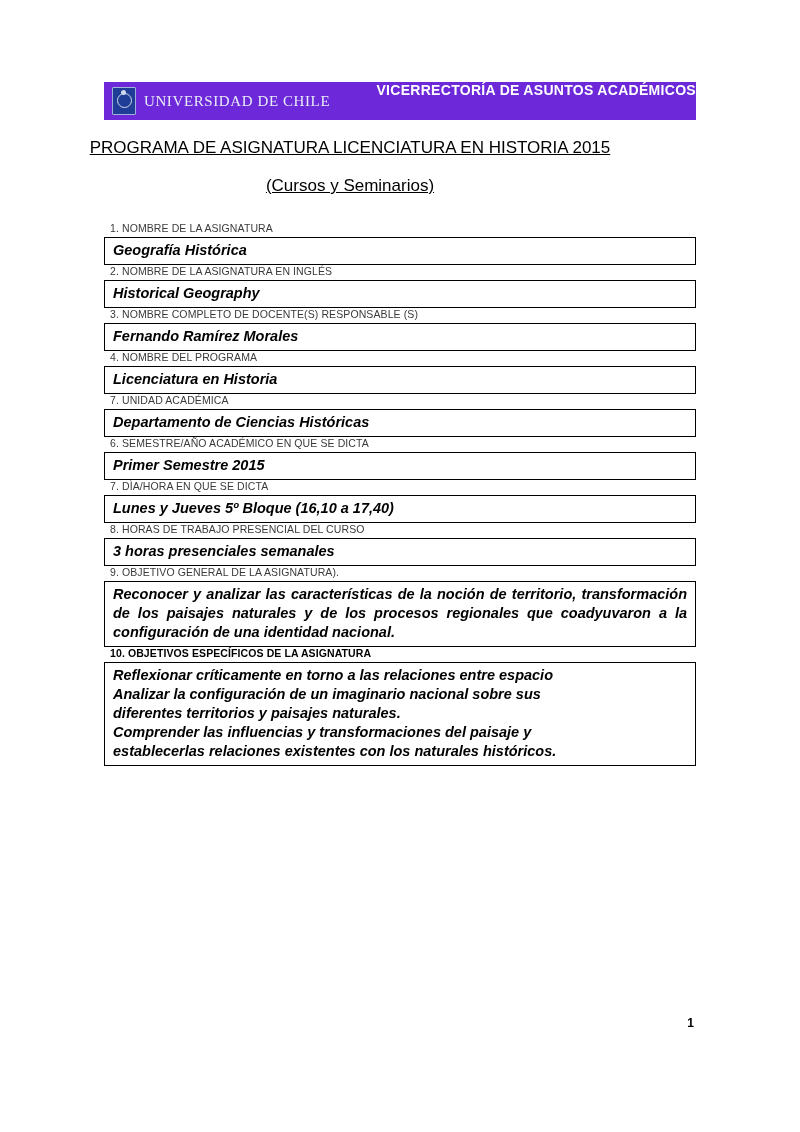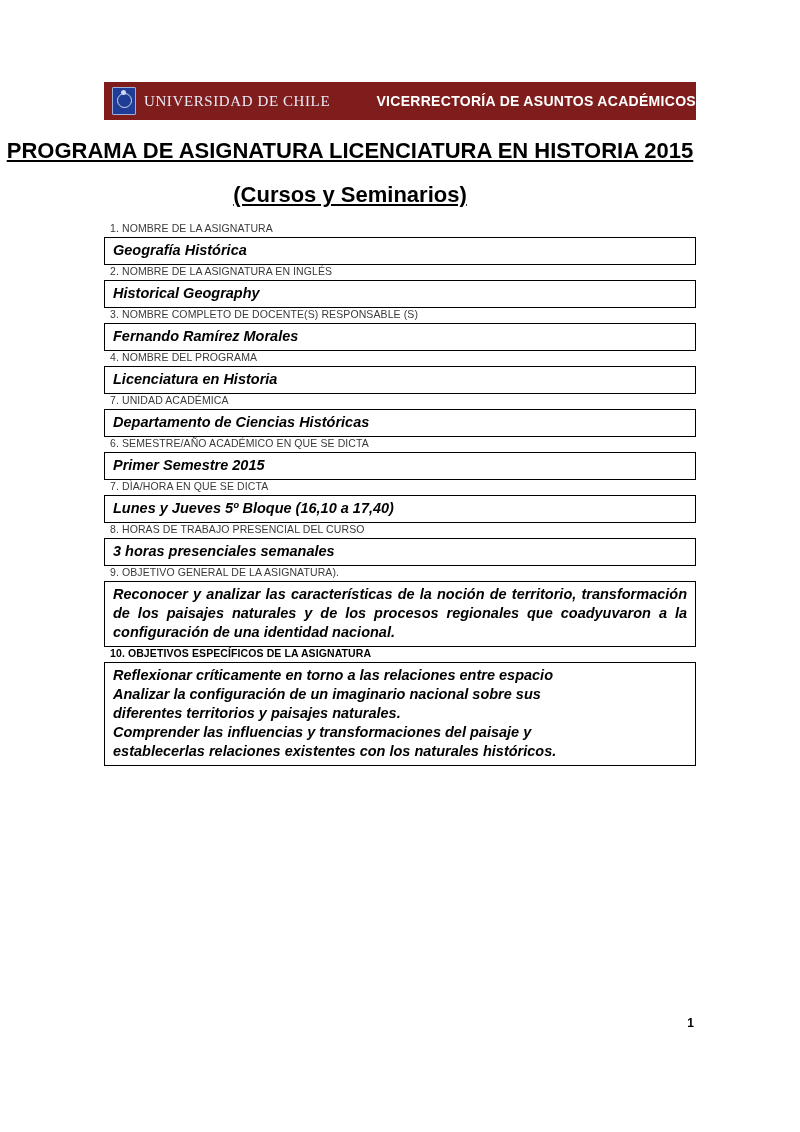--- a/index.html
+++ b/index.html
@@ -23,23 +23,22 @@
     background: #ffffff;
   }
 
   
   .banner {
     position: absolute;
     left: 104px;
     top: 82px;
     width: 592px;
     height: 38px;
-    background: #7f1d1d;
+    background: #6d28d9;
     display: flex;
-    align-items: center;
   }
   .banner-left {
     display: flex;
     align-items: center;
     padding-left: 8px;
     width: 300px;
   }
   .crest {
     width: 22px;
     height: 26px;
@@ -85,22 +84,22 @@
     white-space: nowrap;
   }
 
   
   .doc-title {
     position: absolute;
     left: 0;
     top: 138px;
     width: 700px;
     text-align: center;
-    font-size: 22px;
-    font-weight: bold;
+    font-size: 17px;
+    font-weight: normal;
   }
   .doc-title .line1 {
     text-decoration: underline;
     display: inline-block;
   }
   .doc-title .line2 {
     display: block;
     margin-top: 18px;
   }
   .doc-title .line2 span {

